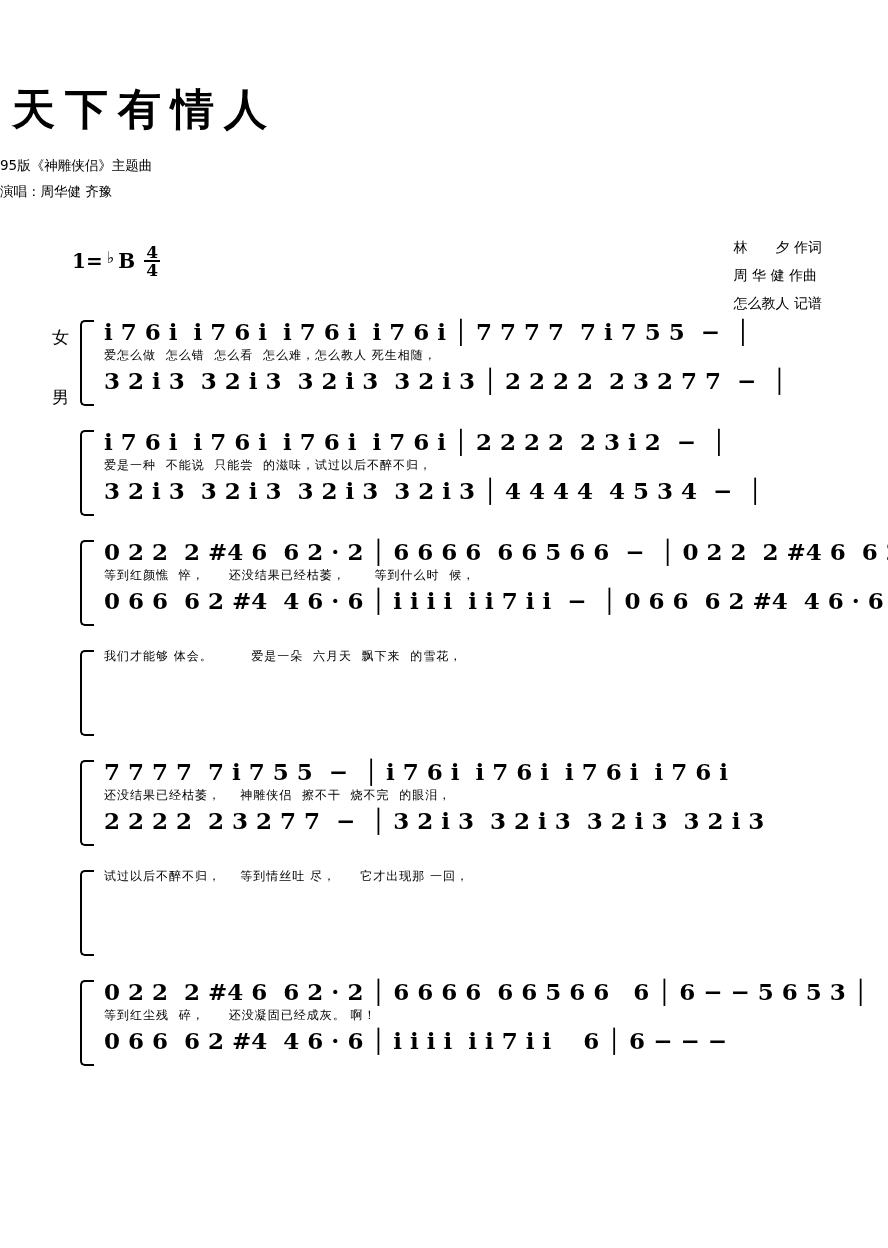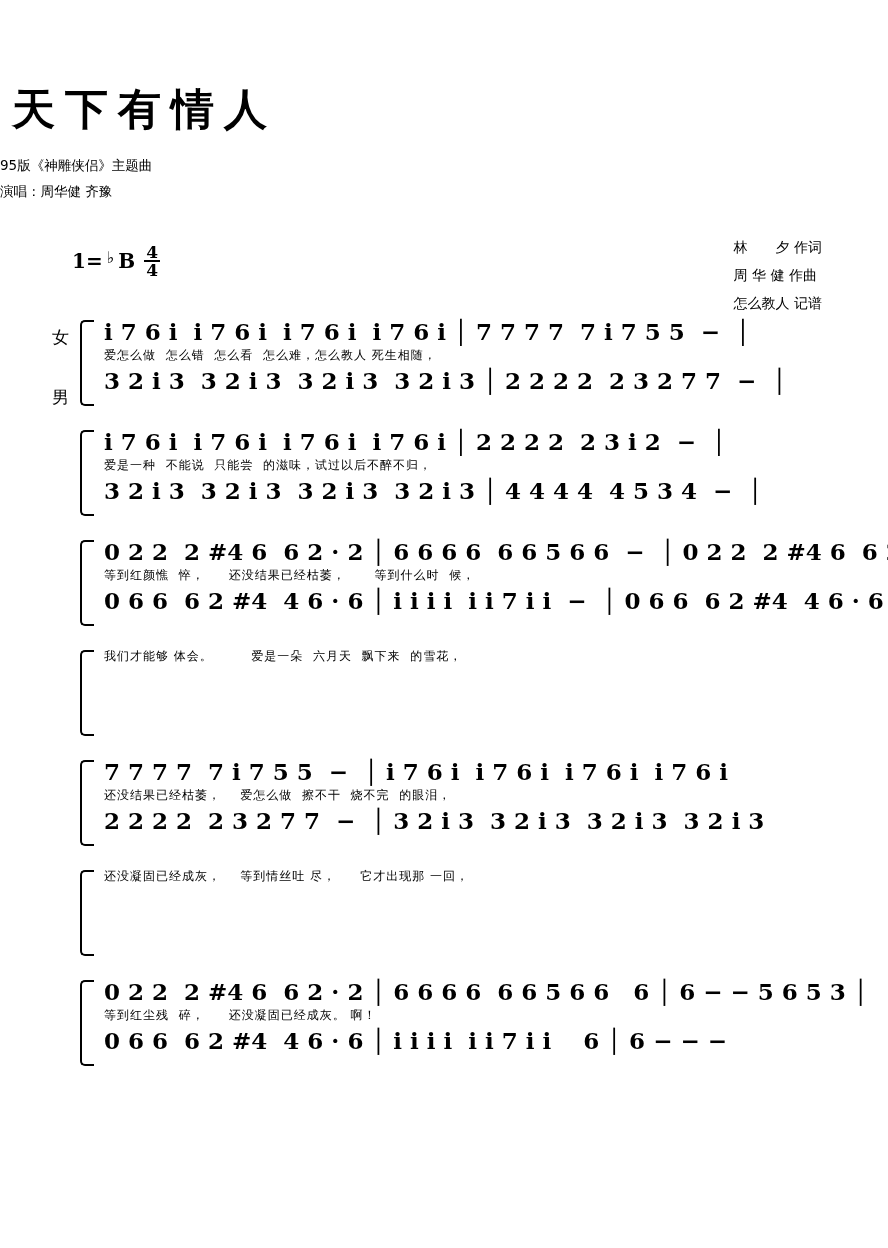--- a/index.html
+++ b/index.html
@@ -159,27 +159,27 @@
     </div>
 
     <div class="system">
       <div class="brace"></div>
       <div class="row lyr-row lyrics">我们才能够 体会。        爱是一朵  六月天  飘下来  的雪花，</div>
     </div>
 
     <div class="system">
       <div class="brace"></div>
       <div class="row notes-row notes">7 7 7 7  7 i 7 5 5  −  │ i 7 6 i  i 7 6 i  i 7 6 i  i 7 6 i</div>
-      <div class="row lyr-row lyrics">还没结果已经枯萎，    爱怎么做  擦不干  烧不完  的眼泪，</div>
+      <div class="row lyr-row lyrics">还没结果已经枯萎，    神雕侠侣  擦不干  烧不完  的眼泪，</div>
       <div class="row notes-row notes">2 2 2 2  2 3 2 7 7  −  │ 3 2 i 3  3 2 i 3  3 2 i 3  3 2 i 3</div>
     </div>
 
     <div class="system">
       <div class="brace"></div>
-      <div class="row lyr-row lyrics">还没凝固已经成灰，    等到情丝吐 尽，     它才出现那 一回，</div>
+      <div class="row lyr-row lyrics">试过以后不醉不归，    等到情丝吐 尽，     它才出现那 一回，</div>
     </div>
 
     <div class="system">
       <div class="brace"></div>
       <div class="row notes-row notes">0 2 2  2 #4 6  6 2 · 2 │ 6 6 6 6  6 6 5 6 6   6 │ 6 − − 5 6 5 3 │</div>
       <div class="row lyr-row lyrics">等到红尘残  碎，     还没凝固已经成灰。 啊！</div>
       <div class="row notes-row notes">0 6 6  6 2 #4  4 6 · 6 │ i i i i  i i 7 i i    6 │ 6 − − −</div>
     </div>
 
   </div>

